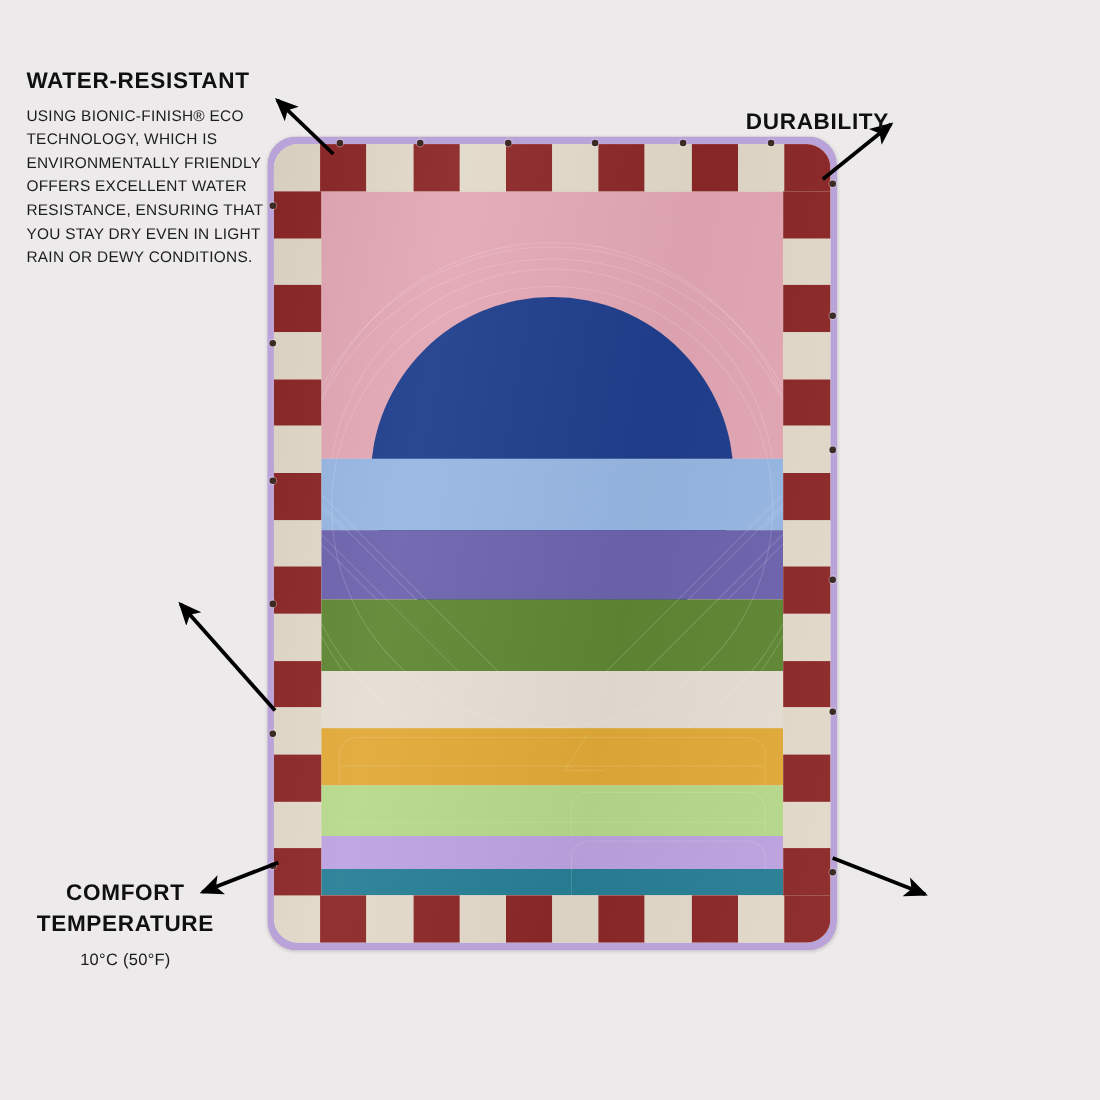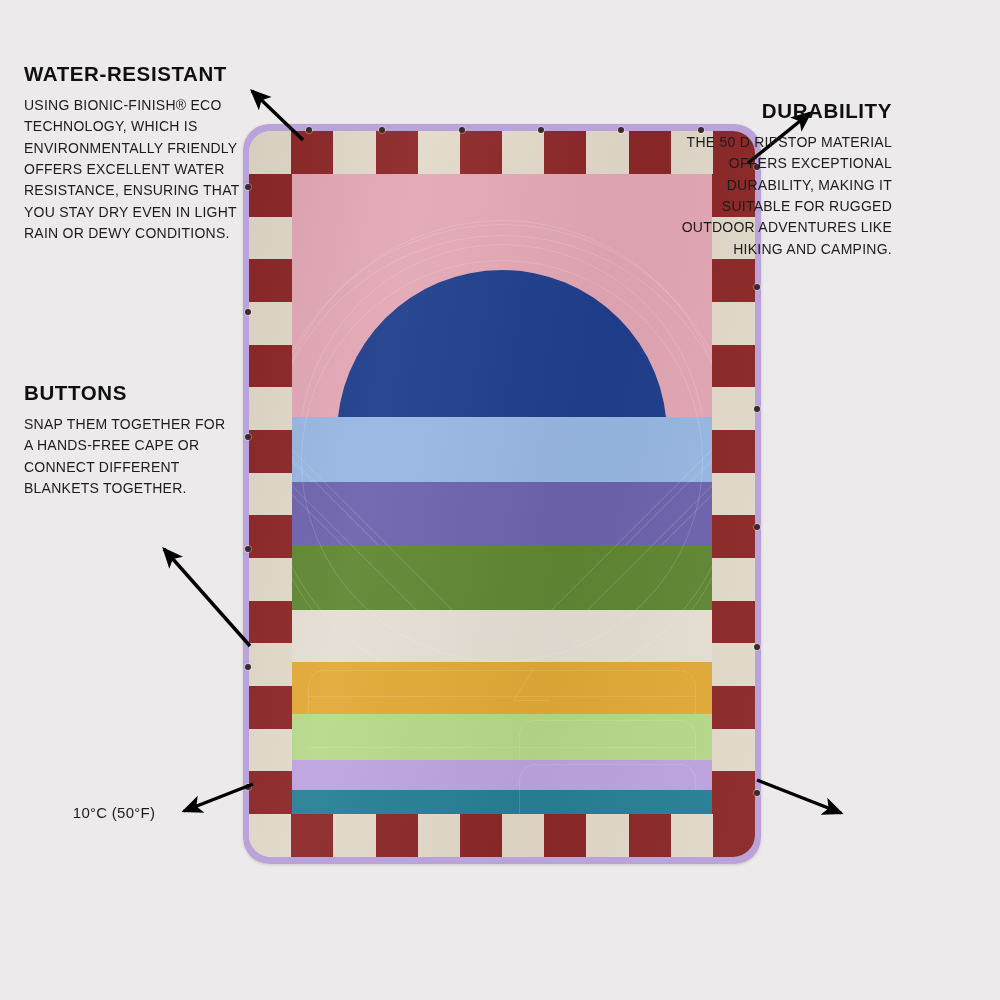--- a/index.html
+++ b/index.html
@@ -38,21 +38,21 @@
   .callout .body {
     font-size: 14px;
     line-height: 1.52;
     color: #1c1c1c;
     letter-spacing: 0.25px;
     margin: 0;
     text-transform: uppercase;
     font-weight: 400;
   }
   .callout.left  { text-align: left; }
-  .callout.right { text-align: right; }
+  .callout.right { }
   .callout.center{ text-align: center; }
 
   #co-water      { left: 24px;  top: 62px;  width: 216px; }
   #co-buttons    { left: 24px;  top: 381px; width: 212px; }
   #co-comfort    { left: 24px;  top: 798px; width: 180px; }
   #co-comfort .head { line-height: 1.35; }
   #co-comfort .body { text-transform: none; font-size: 15px; margin-top: 4px;}
   #co-durability { right: 24px; top: 99px;  width: 214px; }
   #co-washable   { right: 24px; top: 815px; width: 240px; }
 
@@ -349,30 +349,26 @@
     <line x1="250" y1="646" x2="164" y2="549" stroke="#000" stroke-width="3.4" marker-end="url(#ah)"></line>
     <line x1="253" y1="784" x2="184" y2="811" stroke="#000" stroke-width="3.4" marker-end="url(#ah)"></line>
     <line x1="757" y1="780" x2="841" y2="813" stroke="#000" stroke-width="3.4" marker-end="url(#ah)"></line>
   </svg>
 
   <div class="callout left" id="co-water">
     <p class="head">WATER-RESISTANT</p>
     <p class="body">USING BIONIC-FINISH® ECO TECHNOLOGY, WHICH IS ENVIRONMENTALLY FRIENDLY OFFERS EXCELLENT WATER RESISTANCE, ENSURING THAT YOU STAY DRY EVEN IN LIGHT RAIN OR DEWY CONDITIONS.</p>
   </div>
 
-  <div class="callout left" id="co-buttons">
-    <p class="head">BUTTONS</p>
-    <p class="body">SNAP THEM TOGETHER FOR A HANDS-FREE CAPE OR CONNECT DIFFERENT BLANKETS TOGETHER.</p>
-  </div>
 
   <div class="callout center" id="co-comfort">
+    <p class="head">COMFORT TEMPERATURE</p>
     <p class="body">10°C (50°F)</p>
   </div>
 
   <div class="callout right" id="co-durability">
     <p class="head">DURABILITY</p>
-    <p class="body">THE 50 D RIPSTOP MATERIAL OFFERS EXCEPTIONAL DURABILITY, MAKING IT SUITABLE FOR RUGGED OUTDOOR ADVENTURES LIKE HIKING AND CAMPING.</p>
   </div>
 
   <div class="callout right" id="co-washable">
   </div>
 
 </div>
 
 </body></html>

